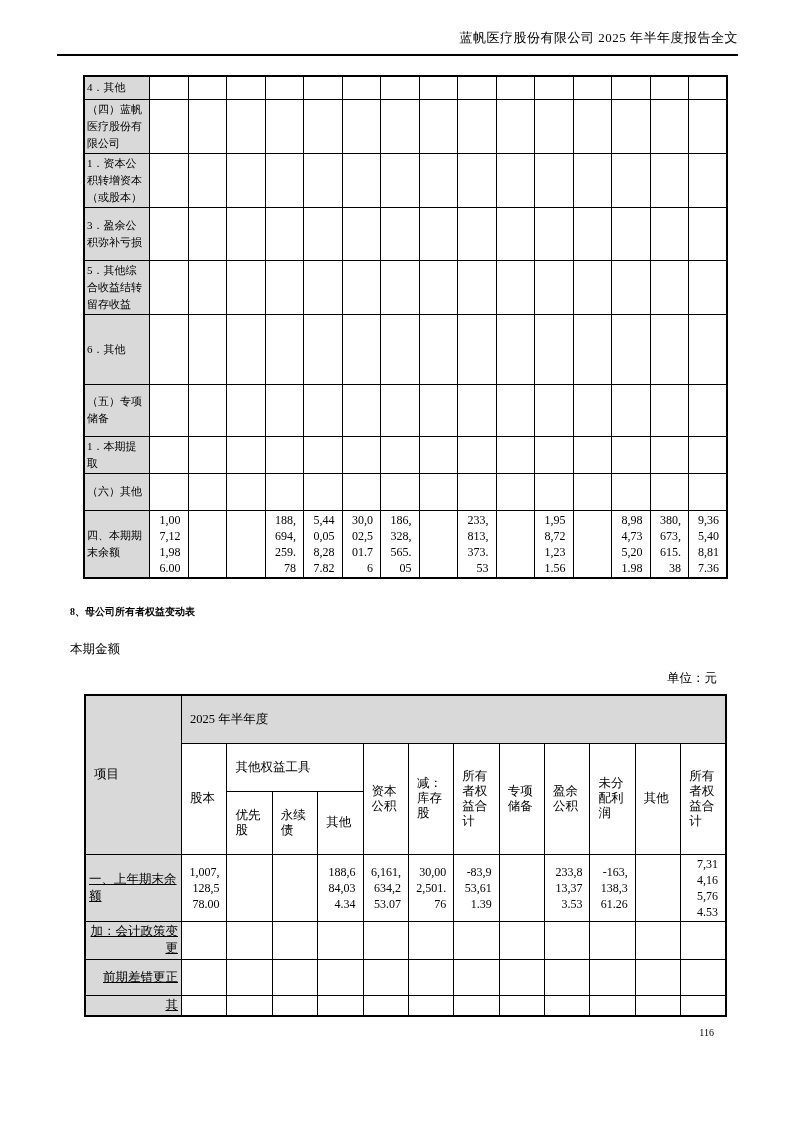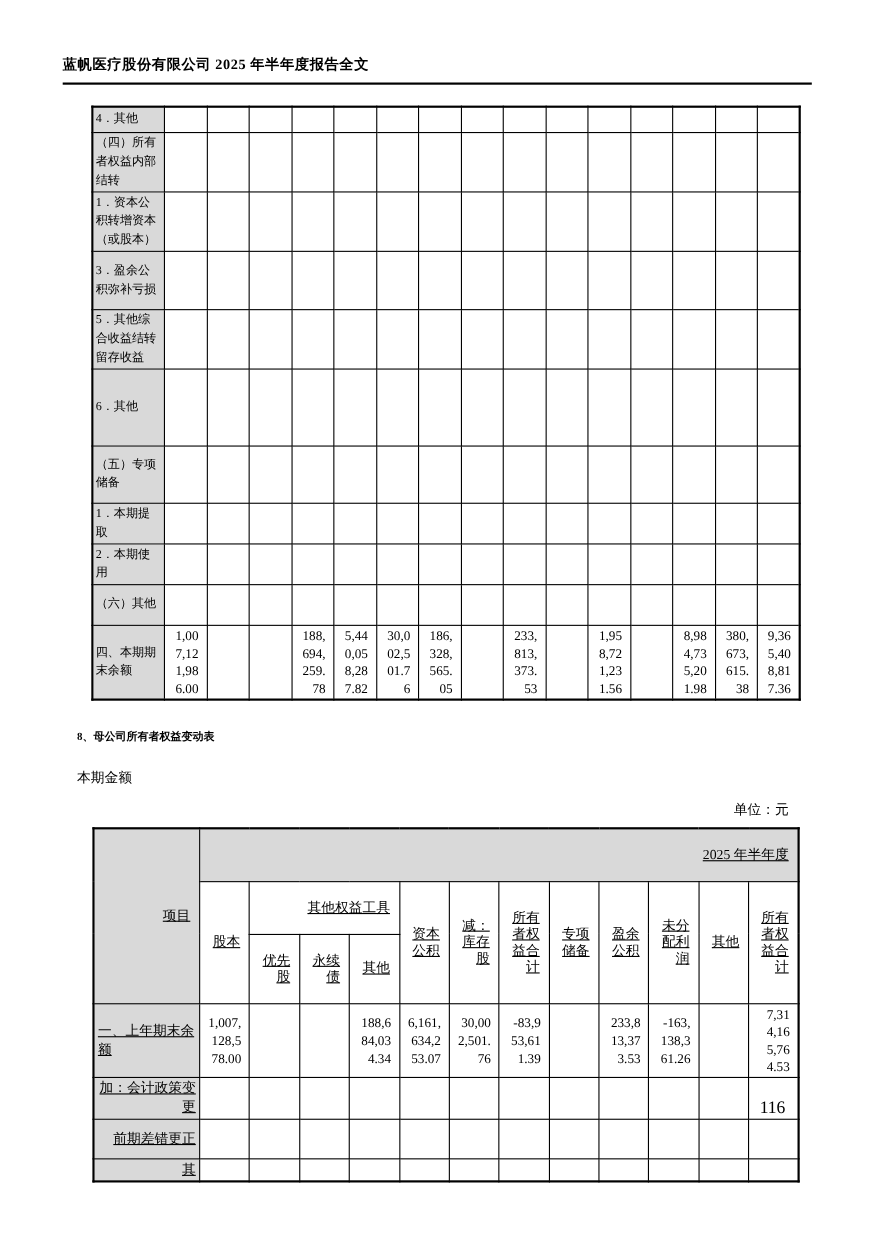--- a/index.html
+++ b/index.html
@@ -3,22 +3,22 @@
 <meta charset="utf-8">
 <style>
   html,body{margin:0;padding:0;background:#888;}
   .page{
     width:794px;height:1123px;position:relative;background:#ffffff;
     font-family:"Liberation Serif","DejaVu Serif",serif;color:#000;
     overflow:hidden;
   }
   
   .doc-header{
-    padding-top:50px;margin:0 56px 0 57px;text-align:left;
-    font-size:13px;font-weight:bold;letter-spacing:.5px;
+    padding-top:29px;margin:0 56px 0 57px;text-align:right;
+    font-size:13px;font-weight:normal;letter-spacing:.5px;
     border-bottom:2px solid #000;padding-bottom:7px;
   }
   
   table{border-collapse:collapse;table-layout:fixed;}
   td,th{border:1px solid #000;vertical-align:middle;overflow:hidden;}
   .lbl{background:#d9d9d9;}
   
   .t1{width:645px;margin:19px 0 0 83px;border:2px solid #000;}
   .t1 .lbl{
     width:60px;font-size:11px;line-height:17px;text-align:left;
@@ -41,43 +41,43 @@
   .t1 tr:nth-child(11){height:37px}
   .t1 tr:nth-child(12){height:22px}
   .t1 tr:nth-child(13){height:66px}
   
   .sec-heading{margin:26px 0 0 70px;font-size:10px;font-weight:bold;}
   .sub-label{margin:22px 0 0 70px;font-size:12.5px;}
   .unit-label{margin:12px 77px 0 0;text-align:right;font-size:12.5px;}
   
   .t2{width:643px;margin:7px 0 0 84px;border:2px solid #000;}
   .t2 th{
-    font-weight:normal;font-size:12.5px;line-height:15px;text-align:right;
-    background:#fff;padding:16px 8px;text-decoration:underline;
+    font-weight:normal;font-size:12.5px;line-height:15px;text-align:left;
+    background:#fff;padding:16px 8px;
   }
   .t2 th.gray{background:#d9d9d9;}
   .t2 th.item{width:79px;}
   .t2 thead tr:nth-child(1){height:21px}
   .t2 thead tr:nth-child(2){height:21px}
   .t2 thead tr:nth-child(3){height:48px}
   .t2 .lbl{
     font-size:12.5px;line-height:17px;text-align:left;
     padding:1px 3px;word-break:break-all;text-decoration:underline;
   }
   .t2 tbody tr:nth-child(n+2) .lbl{text-align:right;}
   .t2 .val{
     font-size:12px;line-height:16px;text-align:right;
     padding:1px 7px;word-break:break-all;
   }
   .t2 tbody tr:nth-child(1){height:66px}
   .t2 tbody tr:nth-child(2){height:38px}
   .t2 tbody tr:nth-child(3){height:36px}
   .t2 tbody tr:nth-child(4){height:19px}
   
-  .pageno{position:absolute;top:999px;right:80px;font-size:16px;}
+  .pageno{position:absolute;top:1027px;right:80px;font-size:10px;}
 </style>
 </head>
 <body>
 
 <div class="page">
 
   <div class="doc-header">
     <span>蓝帆医疗股份有限公司 2025 年半年度报告全文</span>
   </div>
 
@@ -95,21 +95,21 @@
           <td class="val"></td>
           <td class="val"></td>
           <td class="val"></td>
           <td class="val"></td>
           <td class="val"></td>
           <td class="val"></td>
           <td class="val"></td>
           <td class="val"></td>
         </tr>
         <tr>
-          <td class="lbl">（四）所有者权益内部结转</td>
+          <td class="lbl">（四）蓝帆医疗股份有限公司</td>
           <td class="val"></td>
           <td class="val"></td>
           <td class="val"></td>
           <td class="val"></td>
           <td class="val"></td>
           <td class="val"></td>
           <td class="val"></td>
           <td class="val"></td>
           <td class="val"></td>
           <td class="val"></td>
@@ -204,38 +204,20 @@
           <td class="val"></td>
           <td class="val"></td>
           <td class="val"></td>
           <td class="val"></td>
           <td class="val"></td>
           <td class="val"></td>
           <td class="val"></td>
         </tr>
         <tr>
           <td class="lbl">1．本期提取</td>
-          <td class="val"></td>
-          <td class="val"></td>
-          <td class="val"></td>
-          <td class="val"></td>
-          <td class="val"></td>
-          <td class="val"></td>
-          <td class="val"></td>
-          <td class="val"></td>
-          <td class="val"></td>
-          <td class="val"></td>
-          <td class="val"></td>
-          <td class="val"></td>
-          <td class="val"></td>
-          <td class="val"></td>
-          <td class="val"></td>
-        </tr>
-        <tr>
-          <td class="lbl">2．本期使用</td>
           <td class="val"></td>
           <td class="val"></td>
           <td class="val"></td>
           <td class="val"></td>
           <td class="val"></td>
           <td class="val"></td>
           <td class="val"></td>
           <td class="val"></td>
           <td class="val"></td>
           <td class="val"></td>

